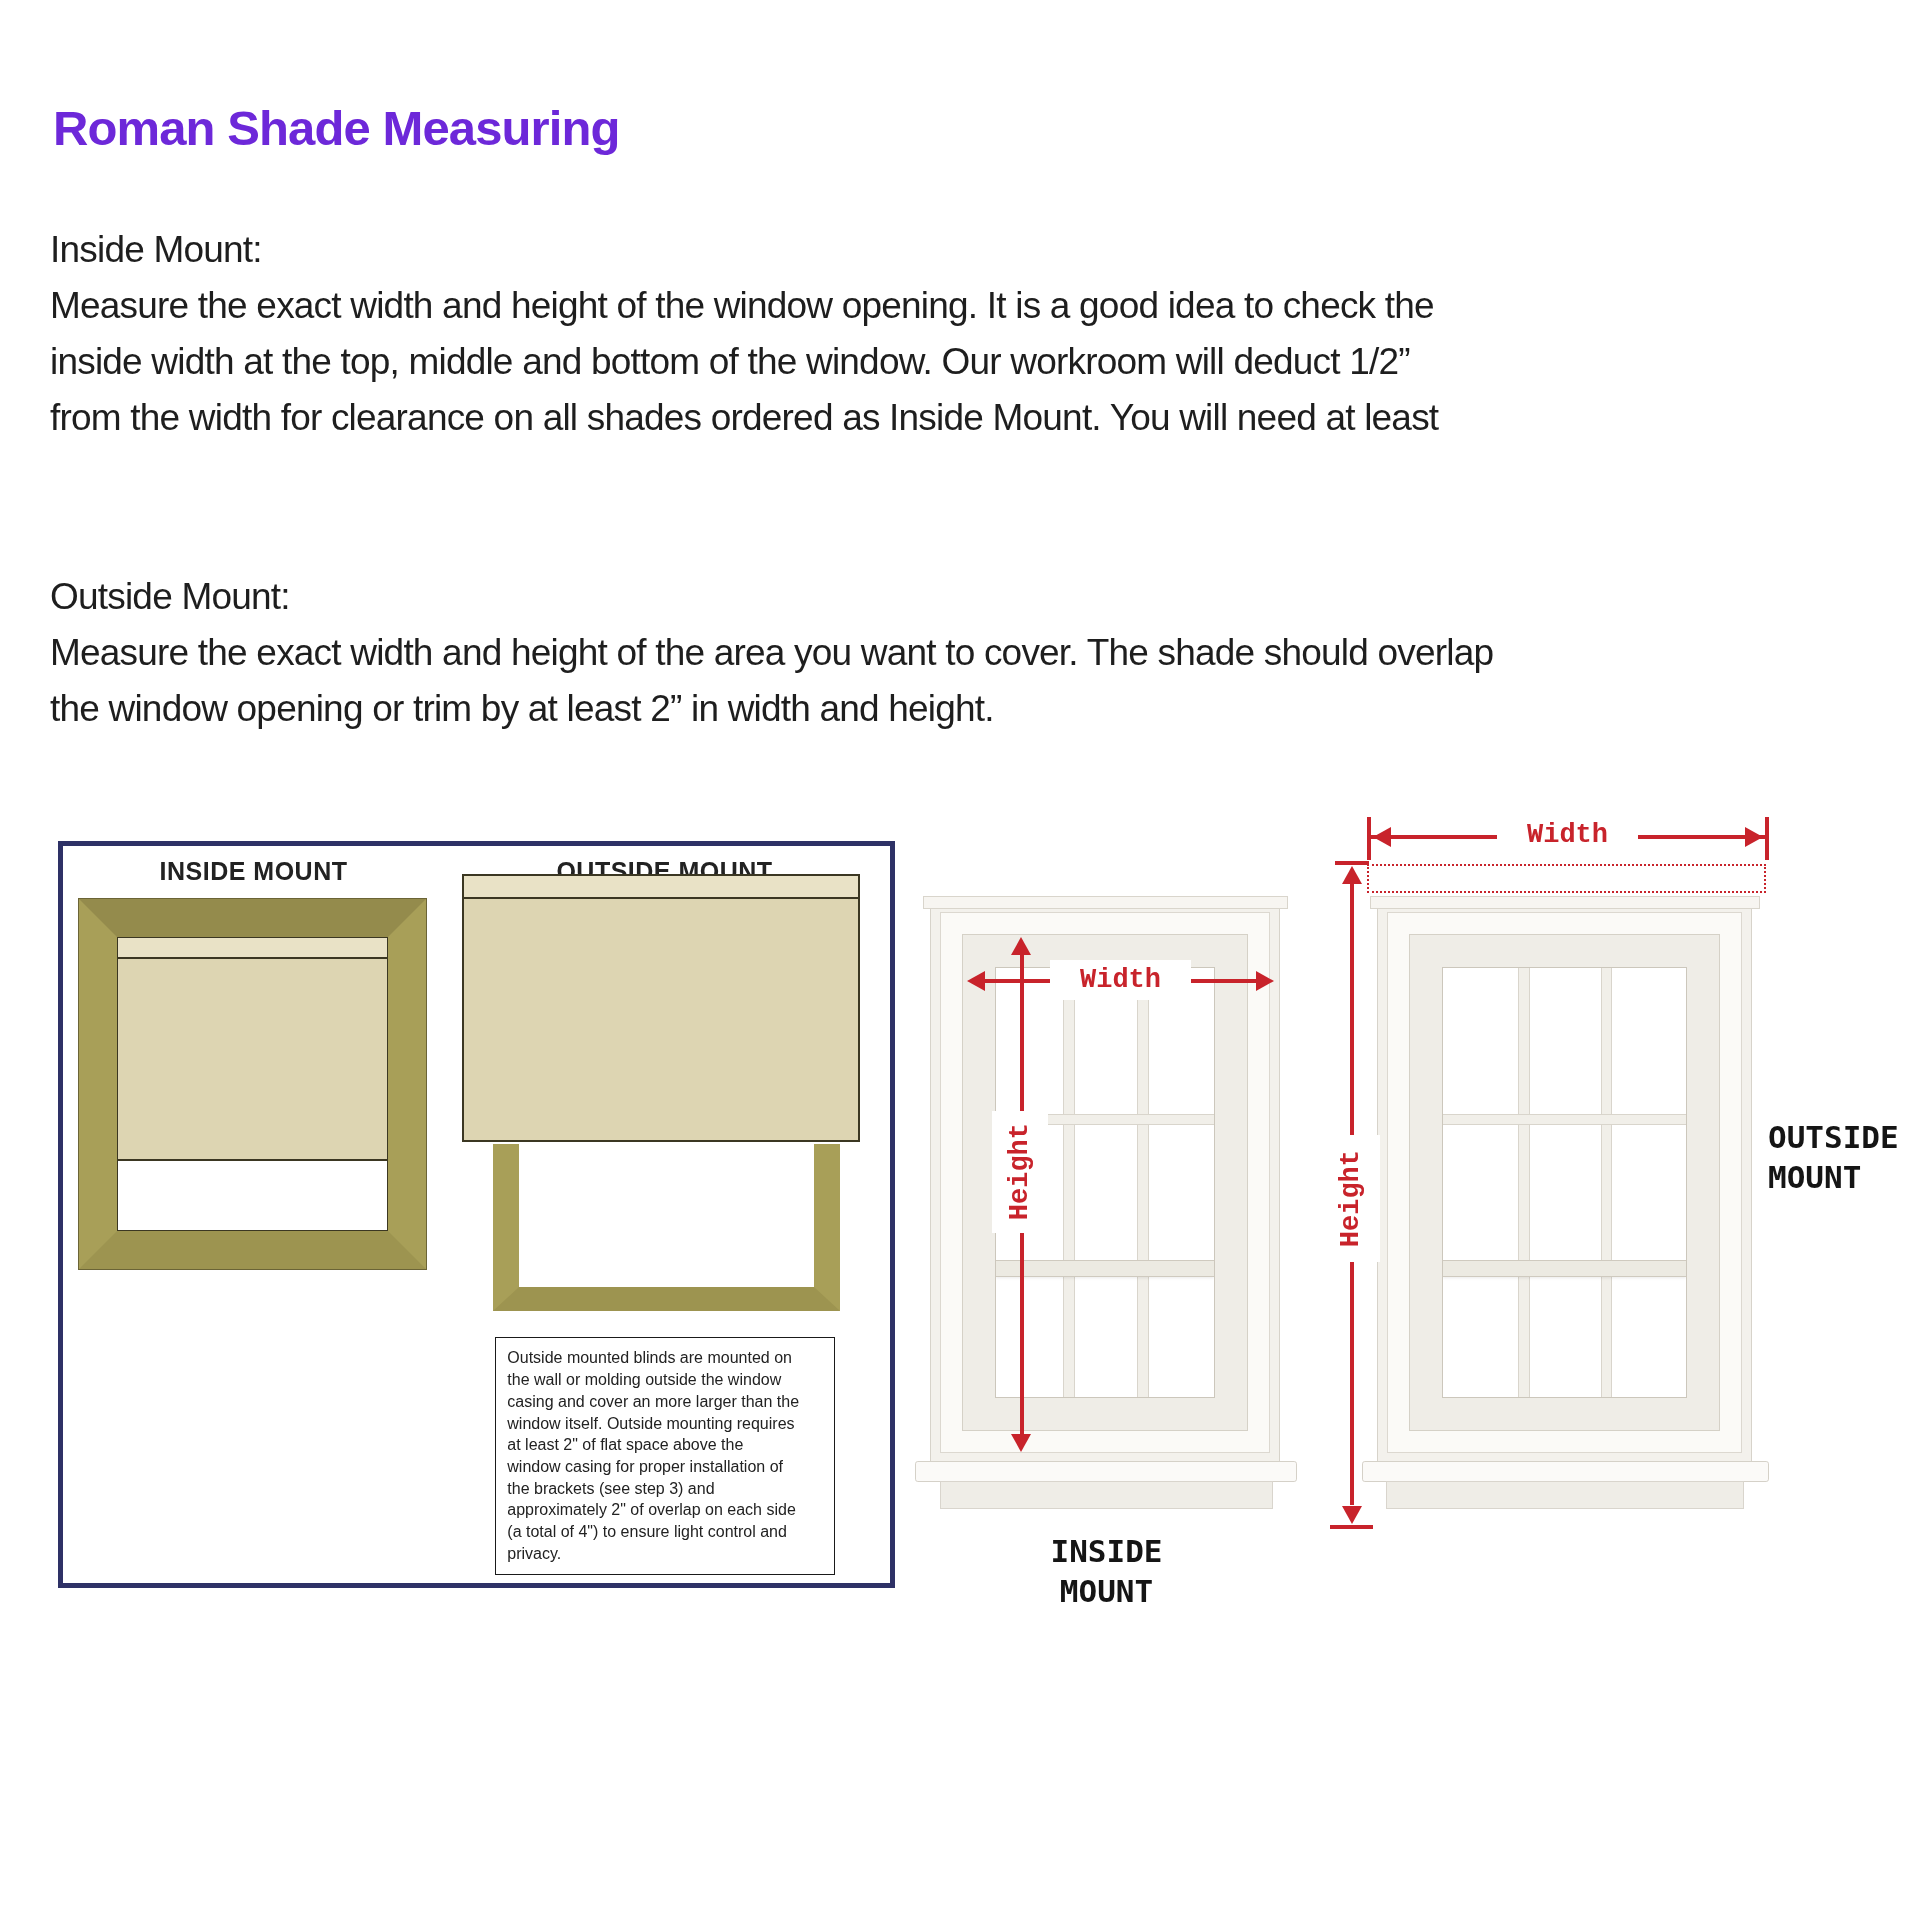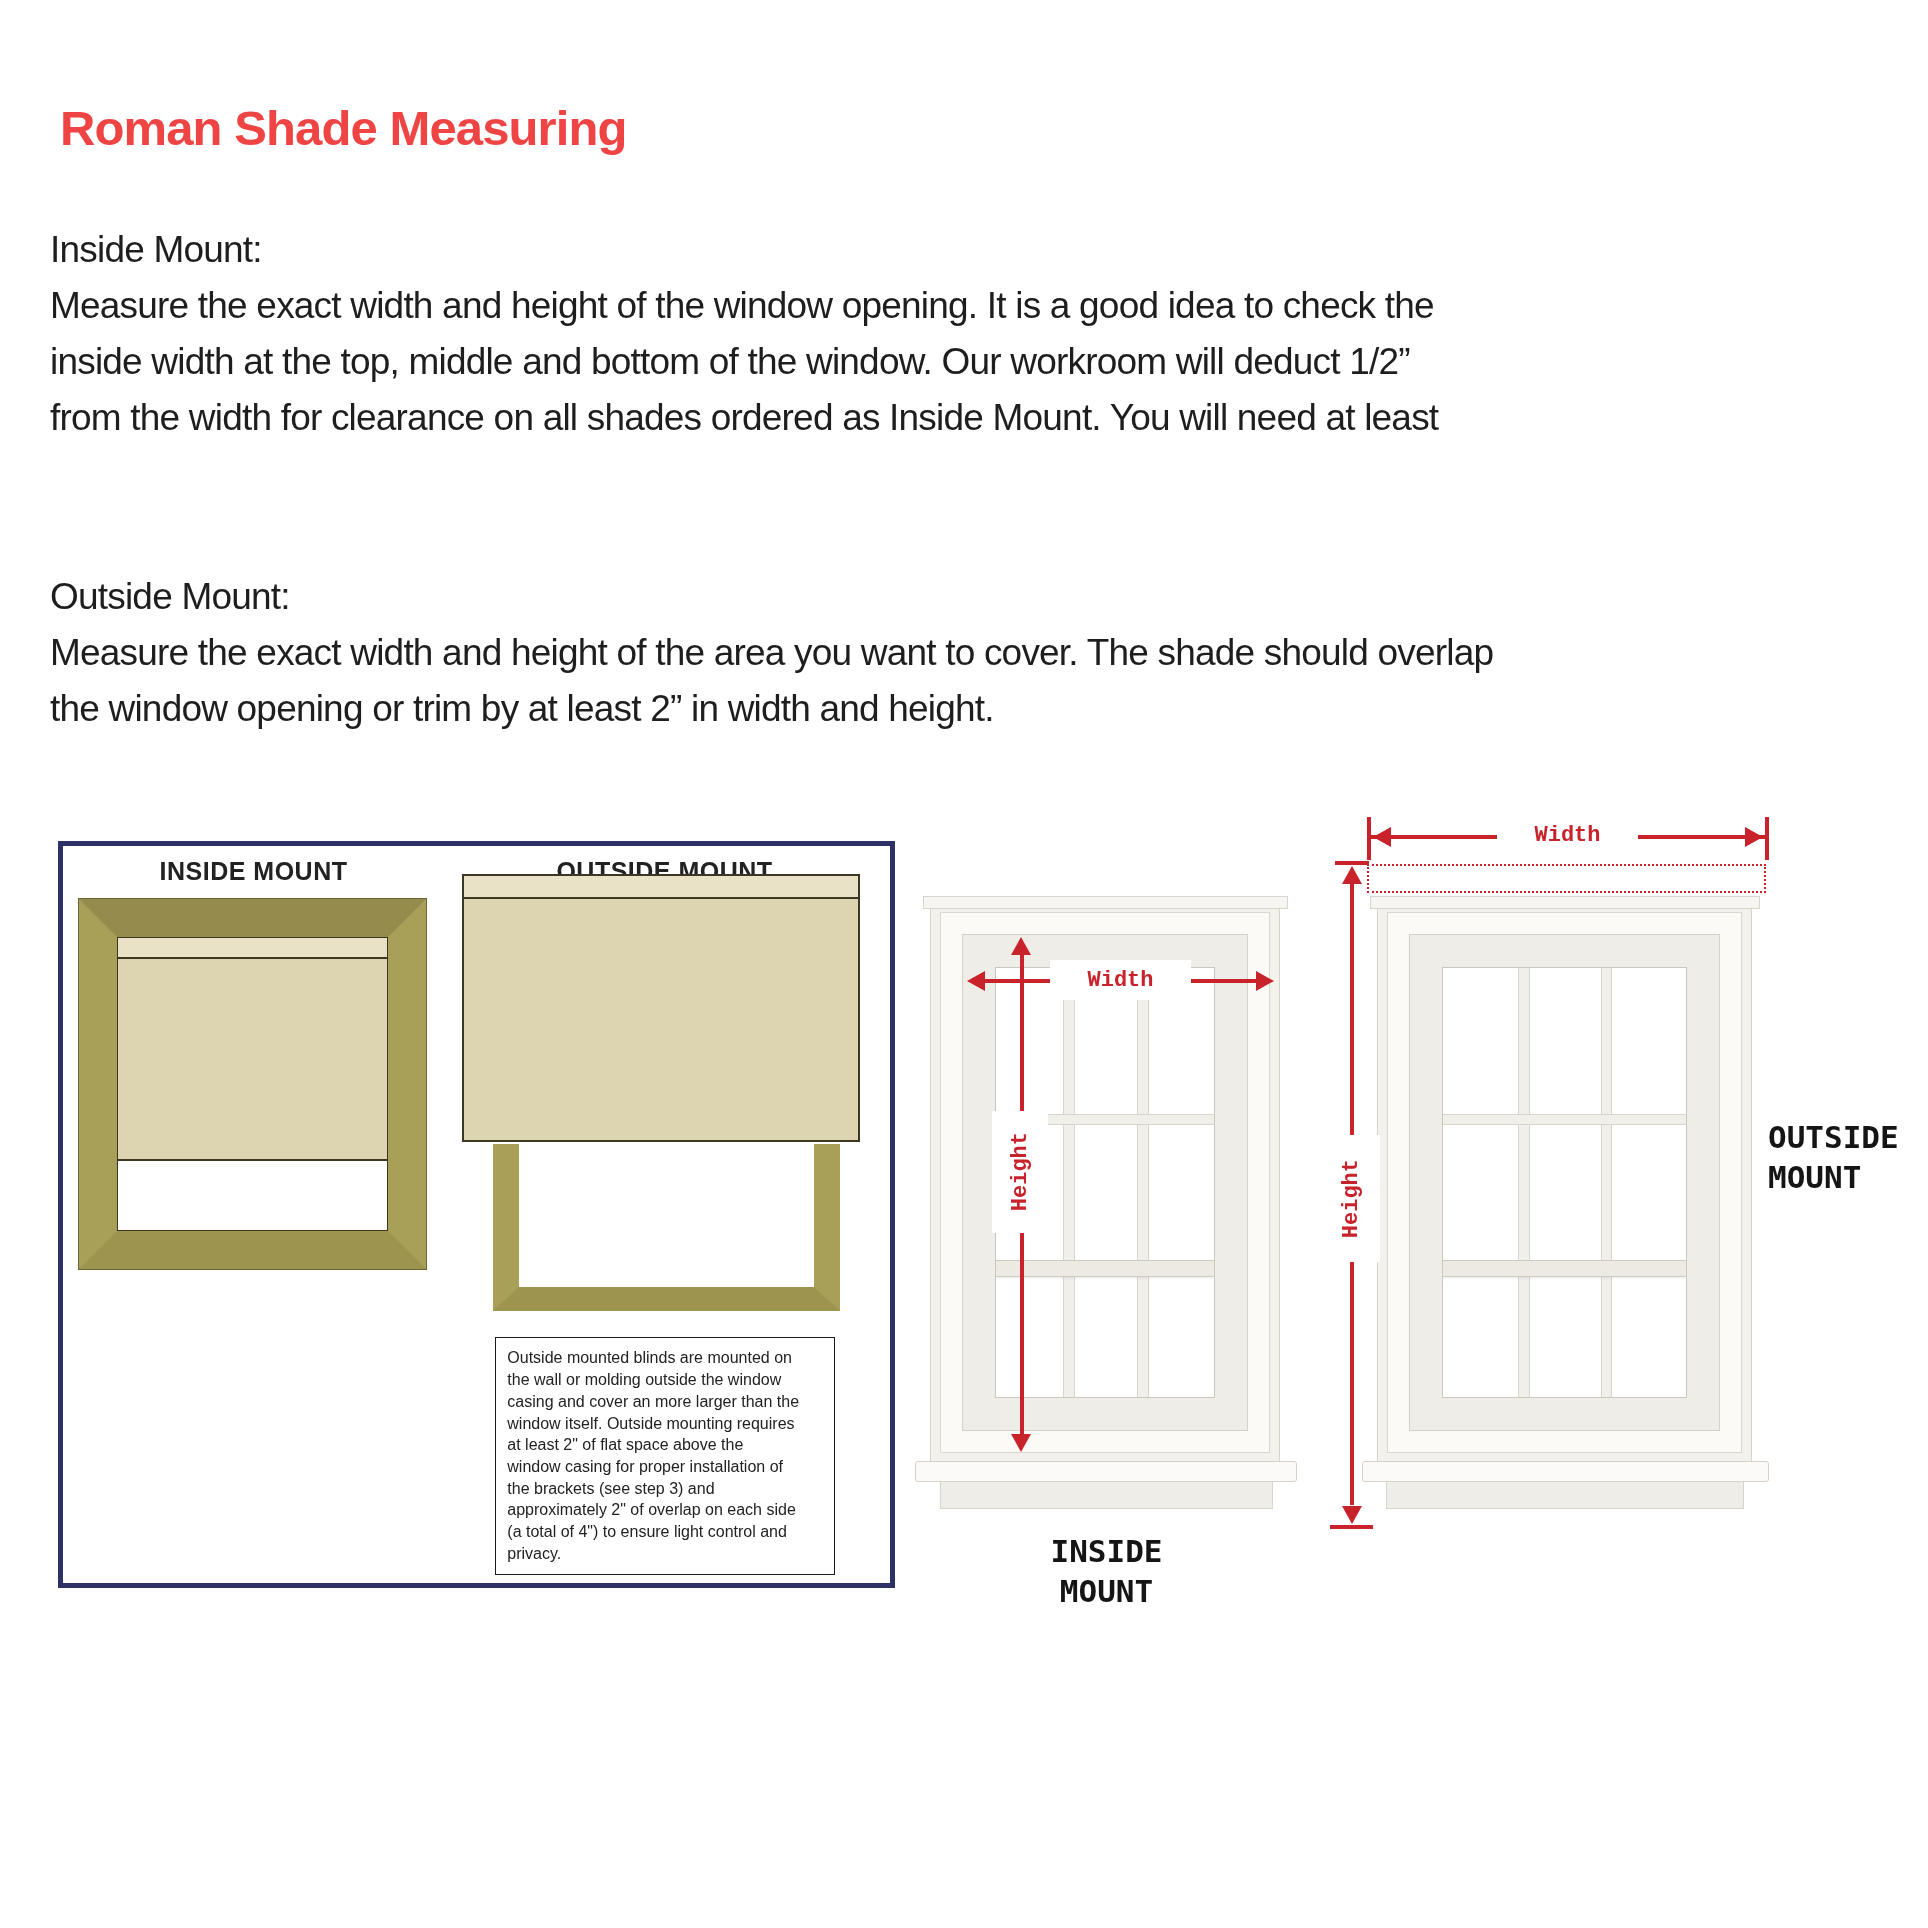--- a/index.html
+++ b/index.html
@@ -1,21 +1,21 @@
 <!DOCTYPE html>
 <html style="font-size:15px"><head>
 <meta charset="utf-8">
 <style>
   html,body{margin:0;padding:0;background:#ffffff;}
   .canvas{position:relative;width:1928px;height:1928px;background:#ffffff;
           font-family:"Liberation Sans",sans-serif;overflow:hidden;color:#1d1d1d;}
 
   
-  .page-title{position:absolute;left:60px;top:100px;font-size:49px;font-weight:bold;
-              letter-spacing:-0.9px;color:#ef4444;}
+  .page-title{position:absolute;left:53px;top:100px;font-size:49px;font-weight:bold;
+              letter-spacing:-0.9px;color:#6d28d9;}
   .para{position:absolute;left:50px;font-size:37px;line-height:56px;letter-spacing:-0.8px;color:#1e1e1e;}
   .para-1{top:222px;}
   .para-2{top:569px;}
   .depth-val{font-weight:bold;color:#4f4f4f;letter-spacing:0;margin-left:13px;}
 
   
   .dbox{position:absolute;left:58px;top:841px;width:827px;height:737px;
         border:5.6px solid #2e3166;background:#fff;}
   .dlabel{position:absolute;top:11.3px;width:301px;text-align:center;font-size:25px;
           font-weight:bold;color:#222;letter-spacing:0.5px;}
@@ -68,21 +68,21 @@
   .apron-right{left:1386px;top:1481px;width:356px;}
 
   
   .red-line{position:absolute;background:#c8232b;}
   .tri{position:absolute;width:0;height:0;border-style:solid;}
   .tri-left {border-width:10.4px 18px 10.4px 0;border-color:transparent #c8232b transparent transparent;}
   .tri-right{border-width:10.4px 0 10.4px 18px;border-color:transparent transparent transparent #c8232b;}
   .tri-up   {border-width:0 10.4px 18px 10.4px;border-color:transparent transparent #c8232b transparent;}
   .tri-down {border-width:18px 10.4px 0 10.4px;border-color:#c8232b transparent transparent transparent;}
   .dim-label{position:absolute;background:#fff;color:#c8232b;
-             font-family:"Liberation Mono",monospace;font-weight:bold;font-size:22px;
+             font-family:"Liberation Mono",monospace;font-weight:bold;font-size:27px;
              display:flex;align-items:center;justify-content:center;}
   .vtext{writing-mode:vertical-rl;transform:rotate(180deg);}
   .dotted-rect{position:absolute;border:2.8px dotted #c8232b;background:transparent;}
 
   
   .mount-label{position:absolute;font-family:"DejaVu Sans Mono",monospace;font-weight:bold;
                font-size:31px;line-height:40px;color:#151515;}
   .mount-label-mid{left:1003px;top:1531px;width:207px;text-align:center;}
   .mount-label-right{left:1768px;top:1117px;text-align:left;}
 </style>

